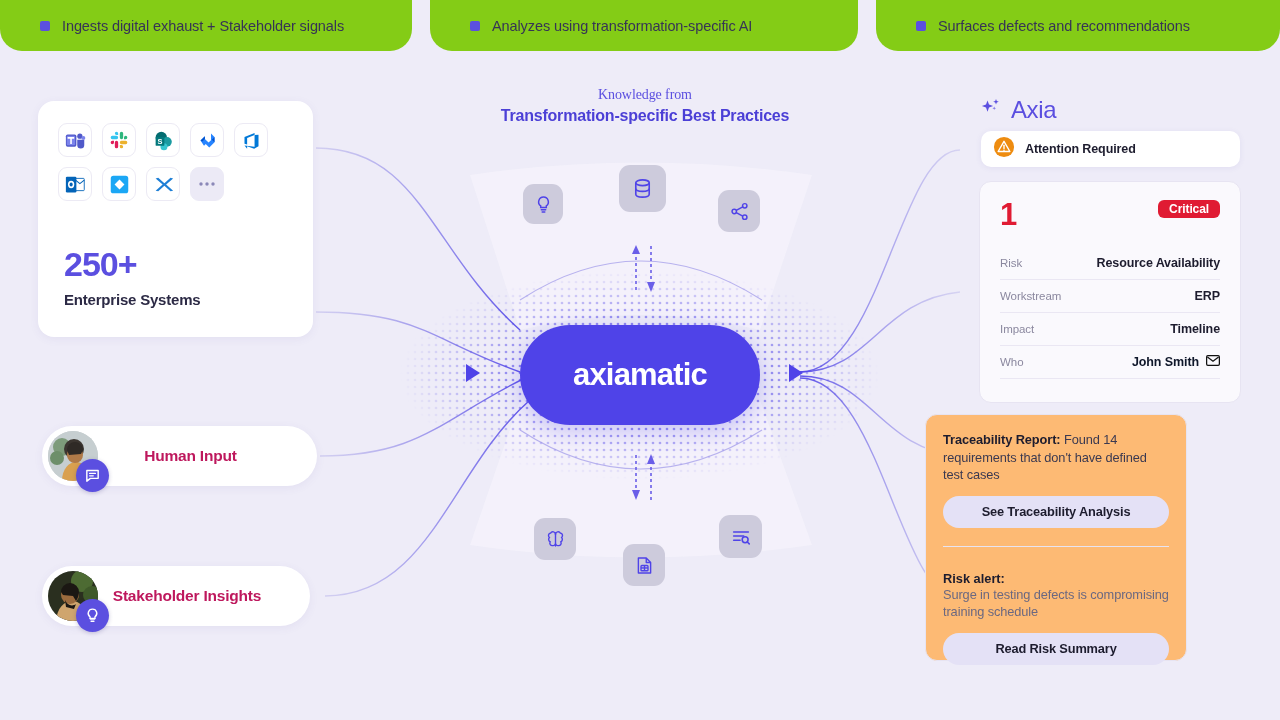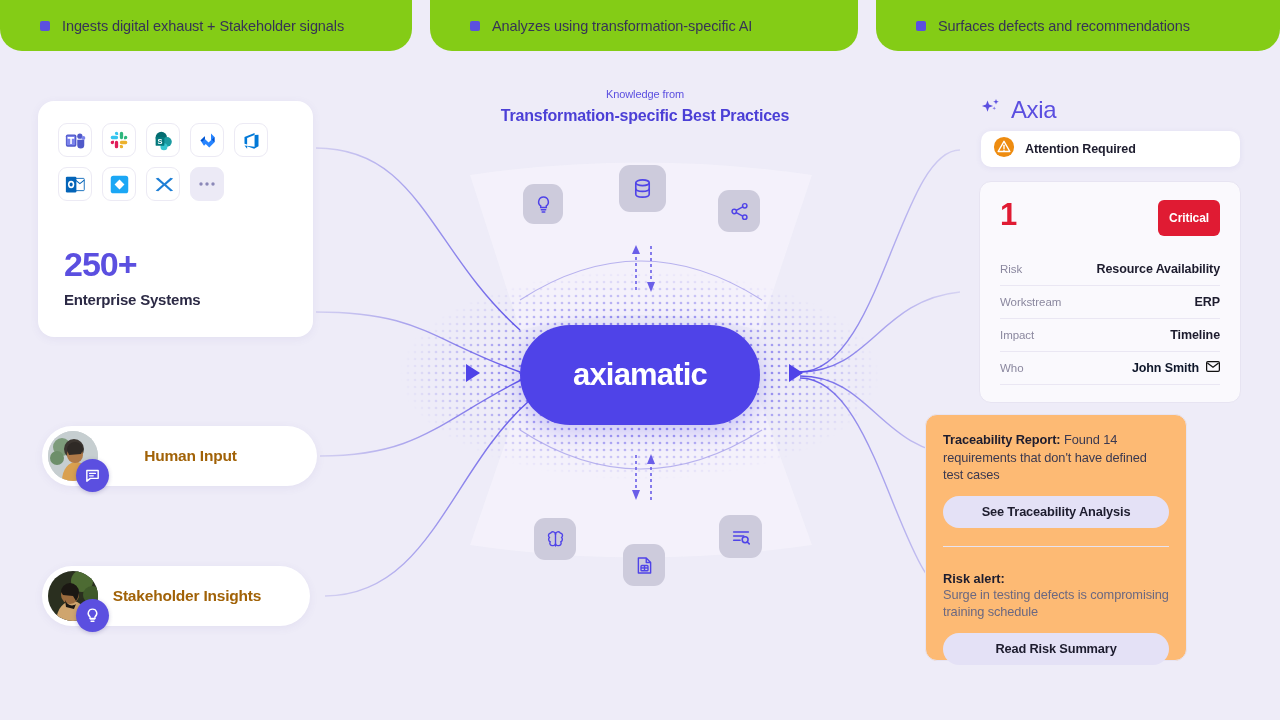--- a/index.html
+++ b/index.html
@@ -124,40 +124,41 @@
     left: 34px; top: 33px;
     width: 33px; height: 33px;
     border-radius: 50%;
     background: #5b4fe0;
     display: flex; align-items: center; justify-content: center;
     box-shadow: 0 1px 4px rgba(50,40,120,0.25);
   }
   .pill-label {
     font-size: 15.5px;
     font-weight: 600;
-    color: #a16207;
+    color: #be185d;
     letter-spacing: -0.2px;
     width: 100%;
     text-align: center;
     padding-left: 22px;
   }
 
   
   .center-head {
     position: absolute;
     left: 440px; top: 84px;
     width: 410px;
     text-align: center;
     z-index: 15;
   }
   .center-head .l1 {
-    font-size: 11px;
+    font-size: 14px;
     color: #5b4fe0;
     letter-spacing: -0.1px;
     line-height: 21px;
+    font-family: Liberation Serif, serif;
   }
   .center-head .l2 {
     font-size: 16px;
     font-weight: 700;
     color: #4b3fd6;
     letter-spacing: -0.2px;
     line-height: 21px;
   }
   .node-icon {
     position: absolute;
@@ -229,21 +230,21 @@
     font-weight: 700;
     color: #e01b33;
     line-height: 30px;
     letter-spacing: -1px;
   }
   .crit-badge {
     background: #e01b33;
     color: #fff;
     font-size: 12px;
     font-weight: 700;
-    padding: 11px 11px;
+    padding: 2px 11px;
     border-radius: 6px;
     letter-spacing: -0.1px;
   }
   .risk-rows { margin-top: 17px; }
   .risk-row {
     display: flex; align-items: center; justify-content: space-between;
     height: 33px;
     border-bottom: 1px solid #eae7f3;
   }
   .risk-row:last-child { border-bottom: 1px solid #eae7f3; }

